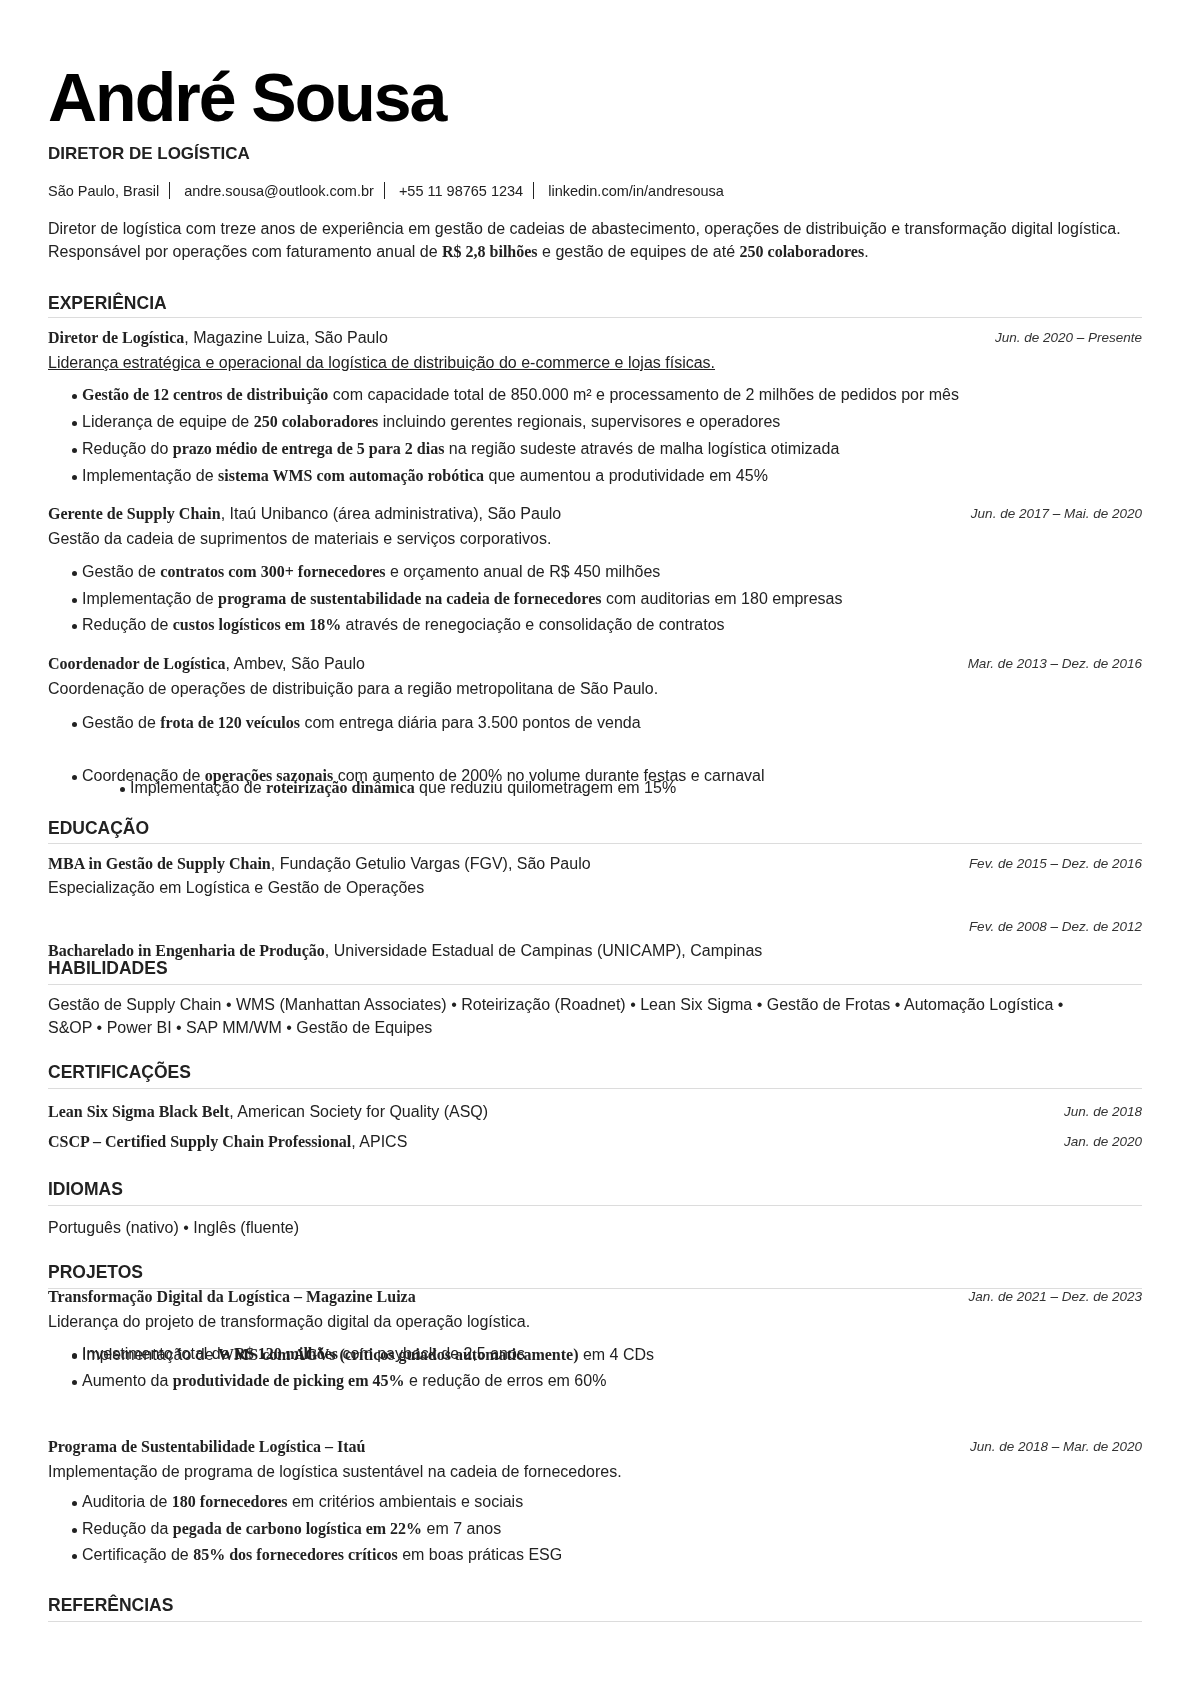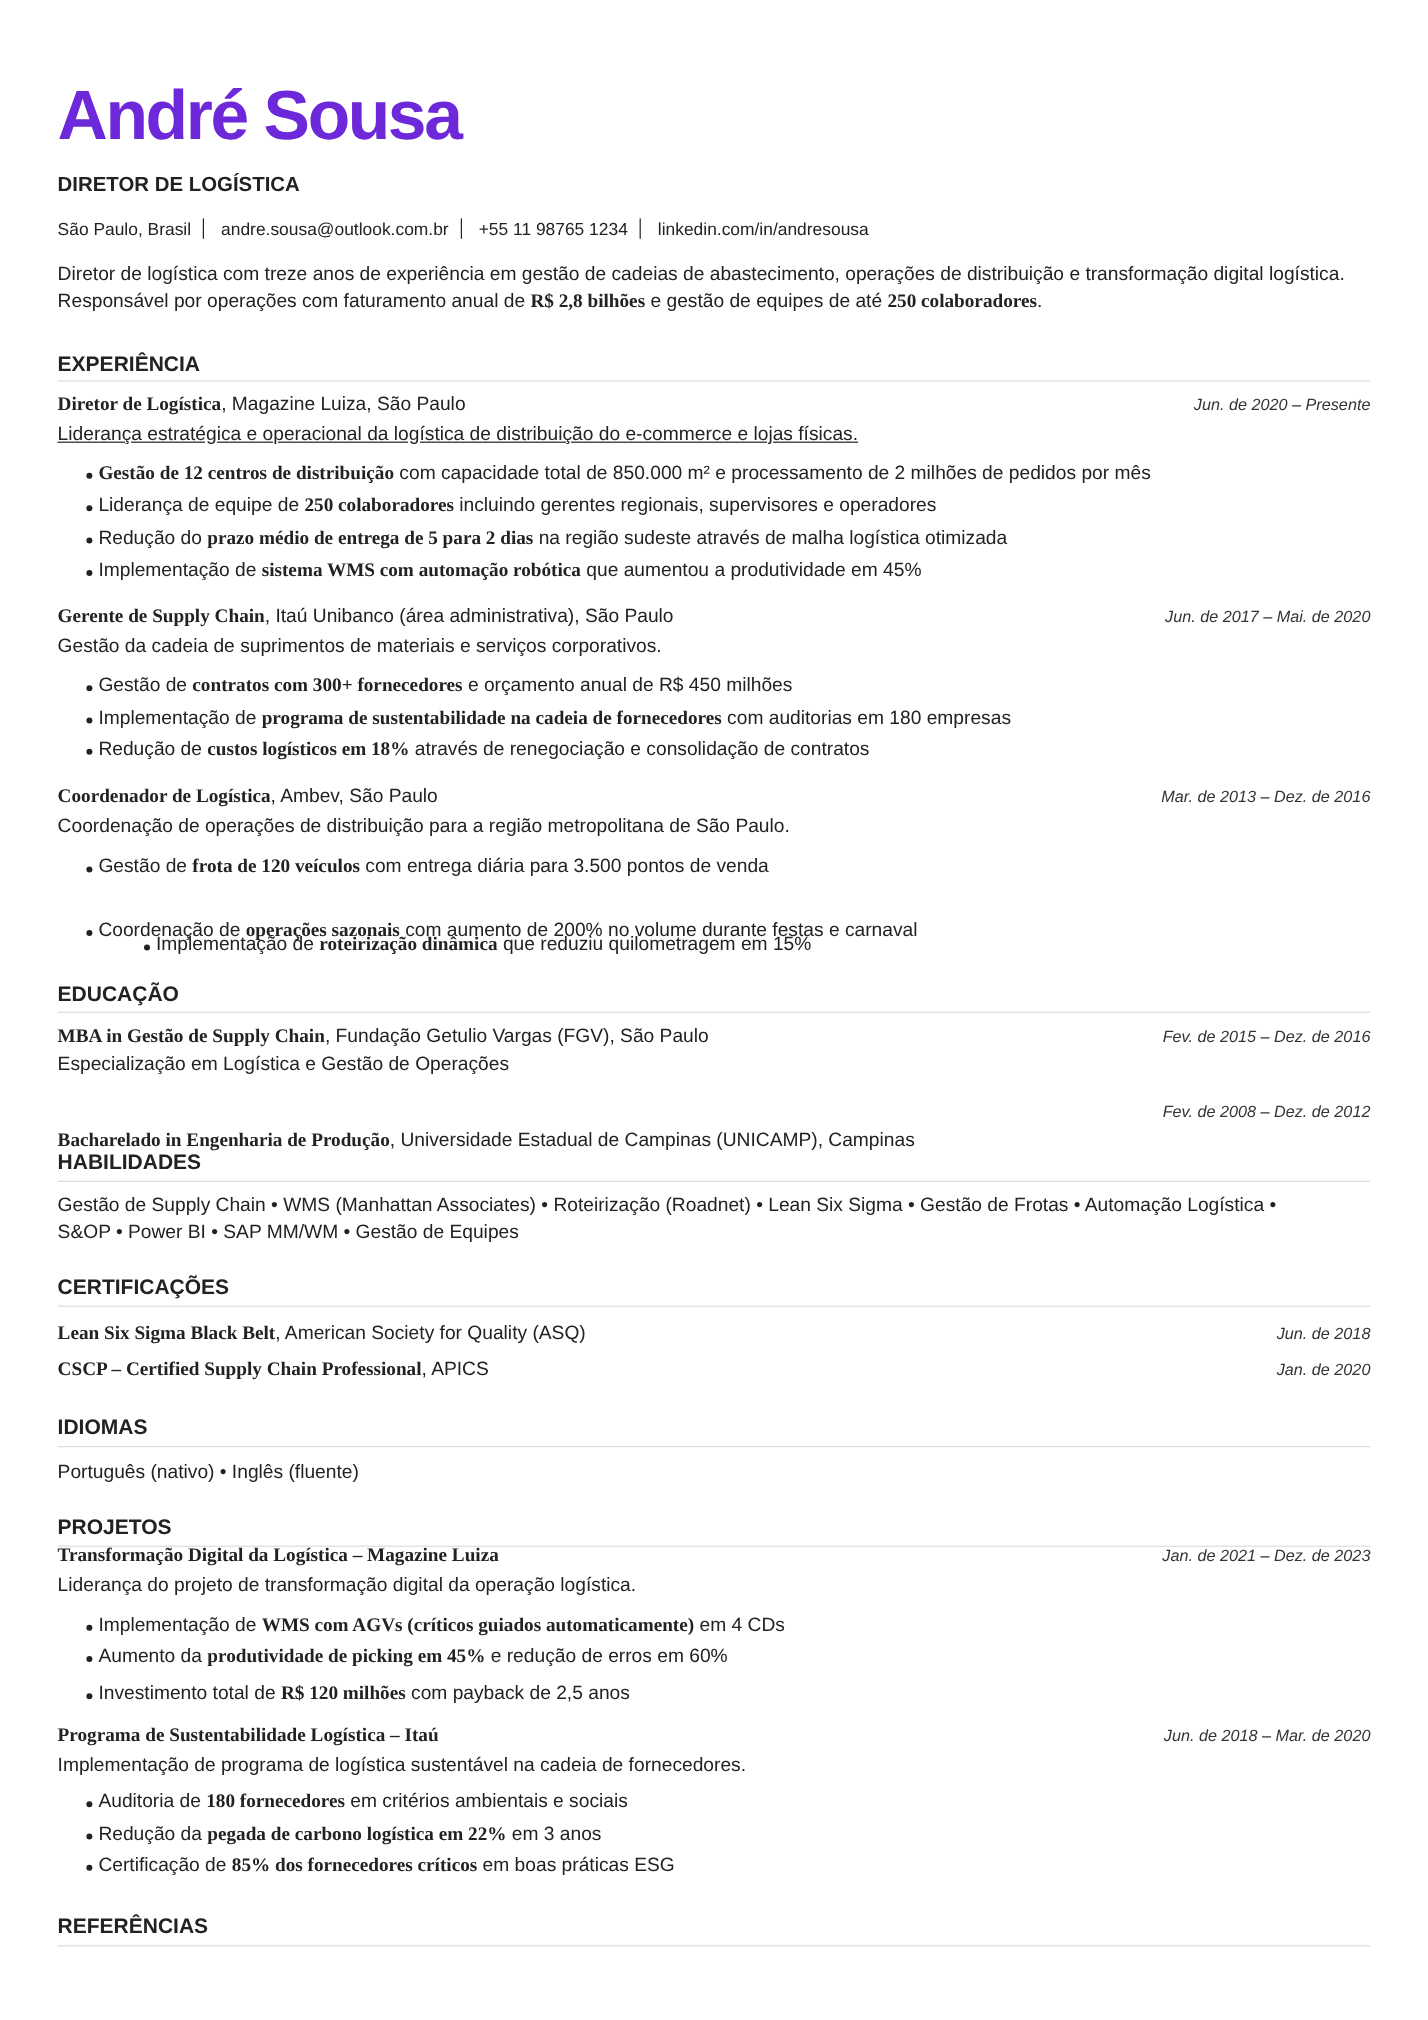--- a/index.html
+++ b/index.html
@@ -1,19 +1,19 @@
 <!DOCTYPE html>
 <html><head>
 <meta charset="utf-8">
 <style>
   html, body { margin: 0; padding: 0; background: #ffffff; }
   body { width: 1190px; height: 1683px; position: relative; overflow: hidden;
          font-family: "Liberation Sans", "DejaVu Sans", sans-serif; color: #222222; }
   .abs { position: absolute; left: 48px; white-space: nowrap; }
-  .name { font-size: 58px; font-weight: bold; line-height: 82px; letter-spacing: -2px; color: #6d28d9; }
+  .name { font-size: 68px; font-weight: bold; line-height: 82px; letter-spacing: -2px; color: #000000; }
   .role { font-size: 17px; font-weight: bold; line-height: 17px; color: #222; }
   .contact { font-size: 14.5px; line-height: 15px; color: #222; }
   .contact .sep { display: inline-block; width: 1px; height: 17px; background: #222; vertical-align: -3px; margin: 0 14px 0 10px; }
   .text { font-size: 16px; line-height: 16px; color: #222; }
   .summary { font-size: 16px; line-height: 22.5px; color: #222; white-space: normal; width: 1094px; }
   .sec-h { font-size: 17.5px; font-weight: bold; line-height: 18px; color: #222; }
   .rule { position: absolute; left: 48px; width: 1094px; height: 1px; background: #dcdcdc; }
   .date { position: absolute; right: 48px; left: auto; font-size: 13.5px; font-style: italic; line-height: 14px; color: #333; white-space: nowrap; }
   .bullet { position: absolute; left: 82px; font-size: 16px; line-height: 16px; white-space: nowrap; color: #222; }
   .bullet::before { content: ""; position: absolute; left: -10px; top: 7px; width: 5px; height: 5px; border-radius: 50%; background: #222; }
@@ -80,23 +80,23 @@
 <div class="abs text" style="top:1220px;">Português (nativo) • Inglês (fluente)</div>
 
 <div class="abs sec-h" style="top:1263px;">PROJETOS</div>
 <div class="rule" style="top:1288px;"></div>
 
 <div class="abs text" style="top:1289px;"><b>Transformação Digital da Logística – Magazine Luiza</b></div>
 <div class="date" style="top:1290px;">Jan. de 2021 – Dez. de 2023</div>
 <div class="abs text" style="top:1314px;">Liderança do projeto de transformação digital da operação logística.</div>
 <div class="bullet" style="top:1347px;"><span>Implementação de </span><b>WMS com AGVs (críticos guiados automaticamente)</b><span> em 4 CDs</span></div>
 <div class="bullet" style="top:1373px;"><span>Aumento da </span><b>produtividade de picking em 45%</b><span> e redução de erros em 60%</span></div>
-<div class="bullet" style="top:1404px;"><span>Investimento total de </span><b>R$ 120 milhões</b><span> com payback de 2,5 anos</span></div>
+<div class="bullet" style="top:1346px;"><span>Investimento total de </span><b>R$ 120 milhões</b><span> com payback de 2,5 anos</span></div>
 
 <div class="abs text" style="top:1439px;"><b>Programa de Sustentabilidade Logística – Itaú</b></div>
 <div class="date" style="top:1440px;">Jun. de 2018 – Mar. de 2020</div>
 <div class="abs text" style="top:1464px;">Implementação de programa de logística sustentável na cadeia de fornecedores.</div>
 <div class="bullet" style="top:1494px;"><span>Auditoria de </span><b>180 fornecedores</b><span> em critérios ambientais e sociais</span></div>
-<div class="bullet" style="top:1521px;"><span>Redução da </span><b>pegada de carbono logística em 22%</b><span> em 3 anos</span></div>
+<div class="bullet" style="top:1521px;"><span>Redução da </span><b>pegada de carbono logística em 22%</b><span> em 7 anos</span></div>
 <div class="bullet" style="top:1547px;"><span>Certificação de </span><b>85% dos fornecedores críticos</b><span> em boas práticas ESG</span></div>
 
 <div class="abs sec-h" style="top:1596px;">REFERÊNCIAS</div>
 <div class="rule" style="top:1621px;"></div>
 
 </body></html>

